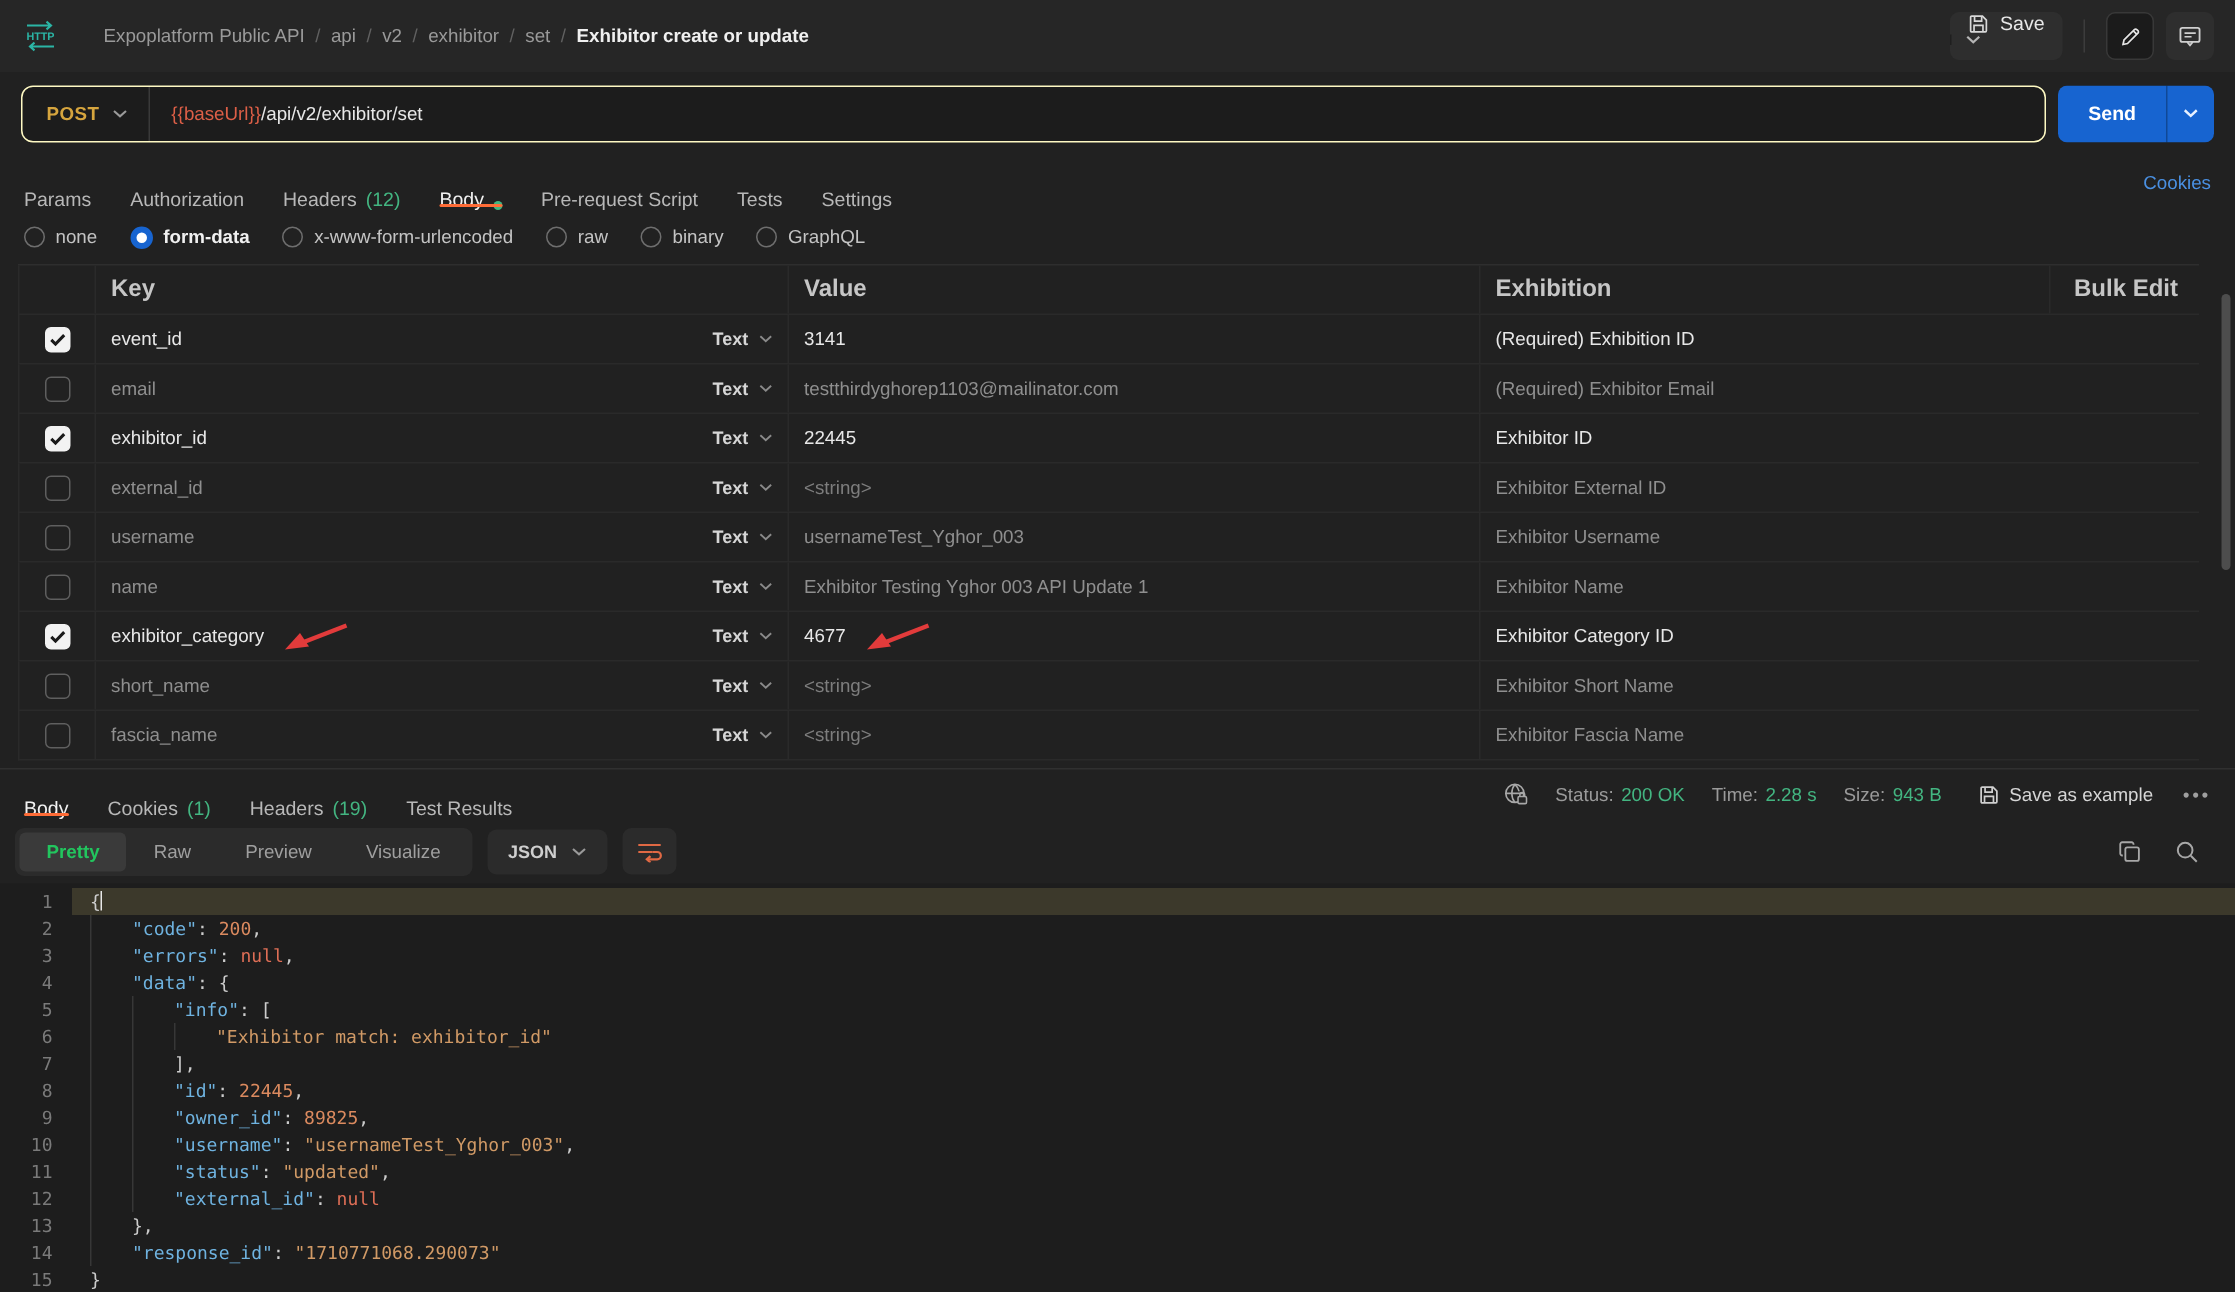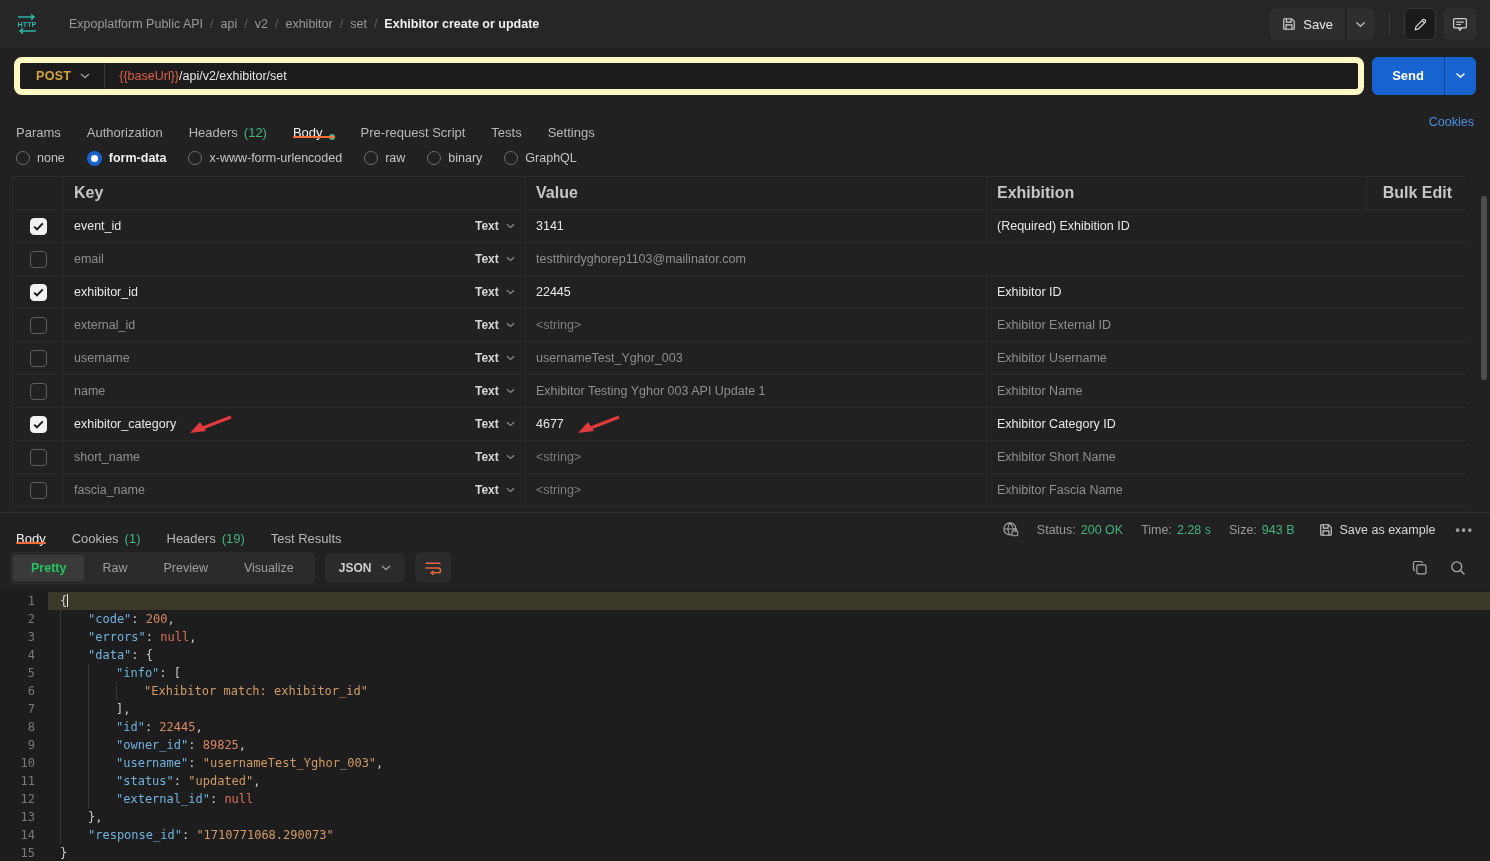--- a/index.html
+++ b/index.html
@@ -12,31 +12,31 @@
   svg { display:block; }
 
   
   .topbar { height:48px; background:#262626; display:flex; align-items:center; padding:0 14px; }
   .http-logo { margin-right:12px; }
   .breadcrumb { display:flex; align-items:center; gap:7px; font-size:12.5px;margin-left:17px; }
   .bc-seg { color:#9a9a9a; cursor:pointer; }
   .bc-sep { color:#616161; }
   .bc-title { color:#f0f0f0; font-weight:700; }
   .topbar-right { margin-left:auto; display:flex; align-items:center; }
-  .save-group { display:flex; align-items:stretch; background:#2e2e2e; border-radius:6px; overflow:hidden; height:32px; }
+  .save-group { display:flex; align-items:stretch; background:#2e2e2e; border-radius:6px; overflow:hidden; height:32px;flex-direction:column; }
   .save-main { display:flex; align-items:center; gap:7px; padding:0 12px; color:#e8e8e8; font-size:13px; cursor:pointer; }
   .save-caret { display:flex; align-items:center; padding:0 9px; border-left:1px solid #1f1f1f; color:#b5b5b5; cursor:pointer; }
   .tb-sep { width:1px; height:22px; background:#3c3c3c; margin:0 14px; }
   .icon-btn { width:32px; height:32px; border-radius:6px; display:flex; align-items:center; justify-content:center; color:#cfcfcf; cursor:pointer; }
   .icon-btn.dark { background:#1b1b1b; border:1px solid #383838; }
   .icon-btn.lite { background:#2e2e2e; margin-left:8px; }
 
   
   .urlrow { height:55px; display:flex; align-items:center; padding:0 14px; gap:8px; }
-  .url-input { flex:1; height:38px; border:6px solid #fef9c3; background:#1c1c1c; border-radius:8px; display:flex; align-items:center; overflow:hidden; }
+  .url-input { flex:1; height:38px; border:1px solid #fef9c3; background:#1c1c1c; border-radius:8px; display:flex; align-items:center; overflow:hidden; }
   .method { display:flex; align-items:center; gap:9px; padding:0 14px 0 16px; color:var(--method); font-weight:700; font-size:12.5px; letter-spacing:.3px; cursor:pointer; height:100%; }
   .method .chev { color:#9a9a9a; }
   .url-divider { width:1px; align-self:stretch; background:#393939; }
   .url-text { padding:0 14px; font-size:12.5px; color:#e8e8e8; cursor:text; }
   .url-var { color:var(--urlvar); }
   .send-group { display:flex; height:38px; border-radius:6px; overflow:hidden; }
   .send-main { background:var(--blue); color:#fff; font-weight:700; font-size:13px; display:flex; align-items:center; padding:0 20px; cursor:pointer; }
   .send-caret { background:var(--blue); border-left:1px solid rgba(0,0,0,.28); display:flex; align-items:center; padding:0 10px; color:#e8f1ff; cursor:pointer; }
 
   
@@ -293,20 +293,23 @@
         </span>
         <span class="tcell type-cell">
           <span>Text</span>
           <svg width="9" height="6" viewBox="0 0 10 6" class="chev">
             <path d="M1 1 L5 4.6 L9 1" stroke="currentColor" stroke-width="1.4" fill="none"></path>
           </svg>
         </span>
         <span class="tcell bl val-cell row-dim">
           <span>testthirdyghorep1103@mailinator.com</span>
         </span>
+        <span class="tcell bl desc-cell row-dim">
+          <span>(Required) Exhibitor Email</span>
+        </span>
         <span class="tcell"></span>
       </div>
       <div class="trow">
         <span class="tcell cb-cell">
           <span class="cb on">
             <svg width="11" height="9" viewBox="0 0 11 9">
               <path d="M1.2 4.6 L4 7.4 L9.8 1.4" stroke="#1a1a1a" stroke-width="2" fill="none"></path>
             </svg>
           </span>
         </span>

